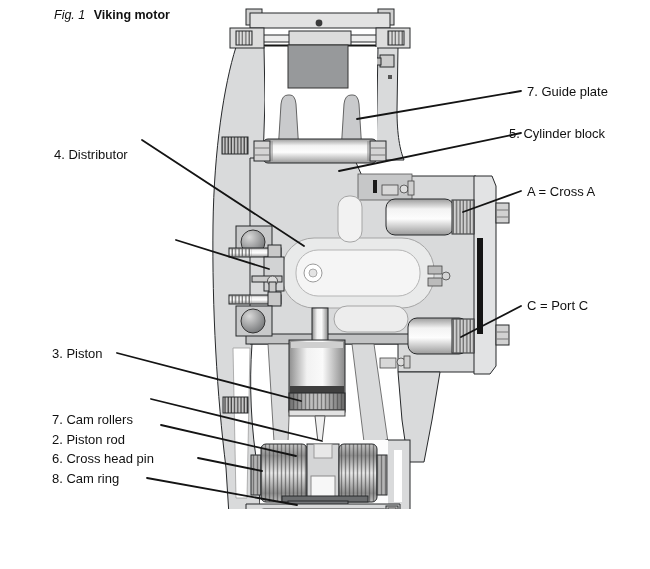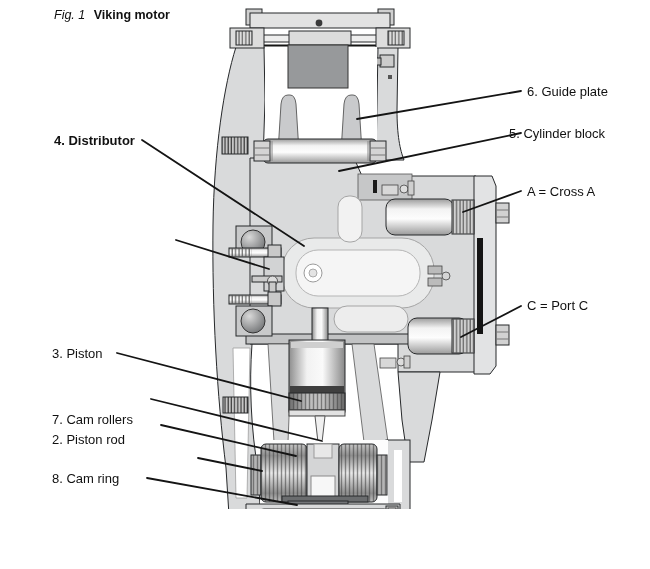--- a/index.html
+++ b/index.html
@@ -9,21 +9,21 @@
   .caption{position:absolute;left:54px;top:8px;font-size:12.5px;white-space:nowrap;}
   .caption .fig{font-style:italic;}
   .caption .title{font-weight:bold;margin-left:5px;}
   .callout{position:absolute;font-size:13px;line-height:15px;white-space:nowrap;color:#111;}
   
   .co-guide-plate{left:527px;top:84px;}
   .co-cylinder-block{left:509px;top:126px;}
   .co-port-a{left:527px;top:184px;}
   .co-port-c{left:527px;top:298px;}
   
-  .co-distributor{left:54px;top:133px;font-weight:bold;}
+  .co-distributor{left:54px;top:147px;}
   .co-safety-coupling{left:52px;top:231px;}
   .co-piston{left:52px;top:346px;}
   .co-piston-rod{left:52px;top:392px;margin-top:40px;}
   .co-cam-rollers{left:52px;top:412px;}
   .co-cross-head-pin{left:52px;top:451px;}
   .co-cam-ring{left:52px;top:471px;}
 </style>
 </head>
 <body>
 
@@ -245,22 +245,23 @@
       <line x1="198" y1="458" x2="262" y2="471"></line>
       <line x1="147" y1="478" x2="297" y2="505"></line>
     </g>
   </svg>
 
   <div class="caption">
     <span class="fig">Fig. 1</span>
     <span class="title">Viking motor</span>
   </div>
 
-  <div class="callout co-guide-plate">6. Guide plate</div>
+  <div class="callout co-guide-plate">7. Guide plate</div>
   <div class="callout co-cylinder-block">5. Cylinder block</div>
   <div class="callout co-port-a">A = Cross A</div>
   <div class="callout co-port-c">C = Port C</div>
   <div class="callout co-distributor">4. Distributor</div>
   <div class="callout co-piston">3. Piston</div>
   <div class="callout co-piston-rod">2. Piston rod</div>
   <div class="callout co-cam-rollers">7. Cam rollers</div>
+  <div class="callout co-cross-head-pin">6. Cross head pin</div>
   <div class="callout co-cam-ring">8. Cam ring</div>
 </div>
 
 </body></html>

